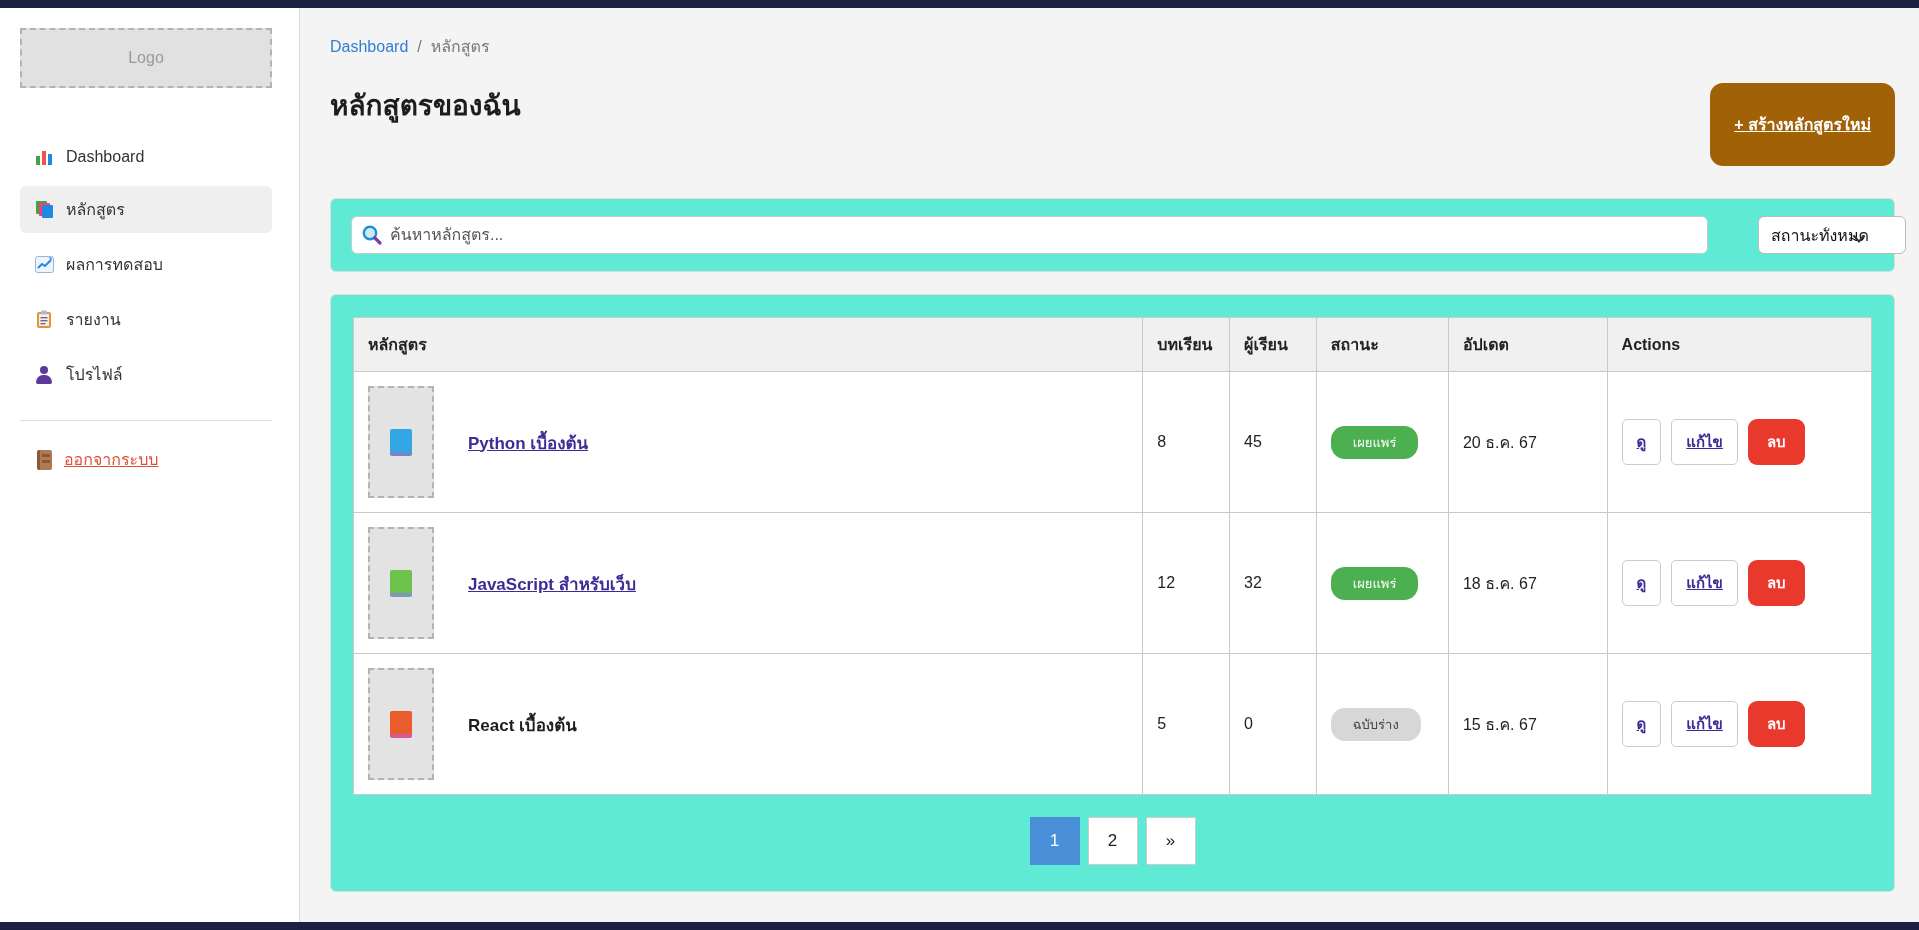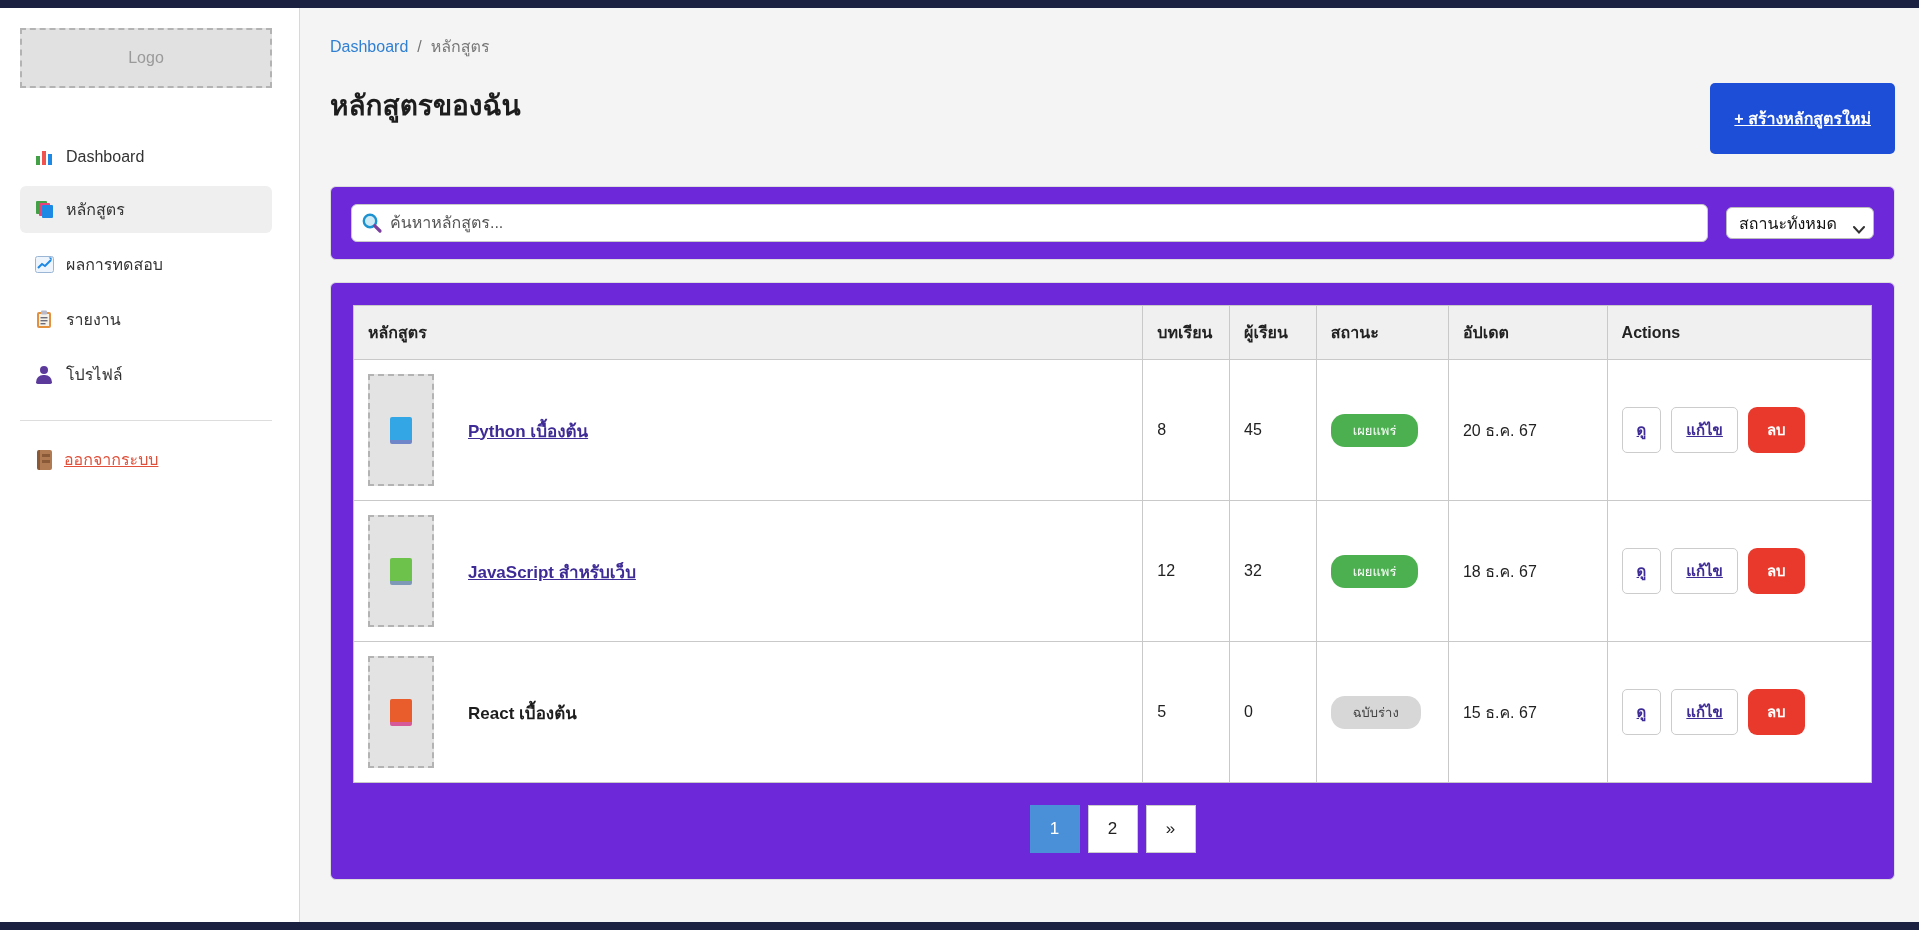--- a/index.html
+++ b/index.html
@@ -43,40 +43,40 @@
   .ic-person:before { content:""; position:absolute; left:5px; top:0; width:8px; height:8px; border-radius:50%; background:#5b3a9b; }
   .ic-person:after  { content:""; position:absolute; left:1px; top:9px; width:16px; height:9px; border-radius:8px 8px 2px 2px; background:#5b3a9b; }
 
   
   .main { flex:1; padding:26px 24px 0 30px; overflow:hidden; }
   .breadcrumb { font-size:16px; color:#777; display:flex; gap:9px; align-items:center; }
   .breadcrumb .crumb-link { color:#2f7fd3; cursor:pointer; }
   .title-row { display:flex; justify-content:space-between; align-items:flex-start; margin-top:24px; }
   .page-title { font-size:28px; font-weight:bold; color:#1d1d1d; }
   .btn-create {
-    background:#1d4ed8; color:#fff; border:none; border-radius:5px;
-    padding:23px 24px; font-size:16px; font-weight:bold;
+    background:#a16207; color:#fff; border:none; border-radius:13px;
+    padding:29px 24px; font-size:16px; font-weight:bold;
     text-decoration:underline; cursor:pointer; font-family:inherit;
   }
 
-  .card { background:#6d28d9; border:1px solid #ddd; border-radius:6px; }
+  .card { background:#5eead4; border:1px solid #ddd; border-radius:6px; }
   .filter-card { margin-top:32px; padding:17px 20px; display:flex; gap:18px; align-items:center; }
   .search-wrap { position:relative; flex:1; }
   .search-input {
     width:100%; height:38px; border:1px solid #c9c9c9; border-radius:6px;
     padding:0 12px 0 38px; font-size:16px; font-family:inherit; color:#333;
     background:#fff;
   }
   .search-input::placeholder { color:#555; }
   .ic-search { position:absolute; left:10px; top:8px; width:22px; height:22px; }
   .select-wrap { position:relative; width:148px; }
   .status-select {
-    width:100%; height:32px; border:1px solid #bbb; border-radius:6px;
+    width:100%; height:38px; border:1px solid #bbb; border-radius:6px;
     background:#fff; font-size:16px; font-family:inherit; color:#111;
-    padding:0 30px 0 12px; appearance:none; -webkit-appearance:none; cursor:pointer;
+    padding:0 30px 0 12px; appearance:none; -webkit-appearance:none; cursor:pointer;margin-left:32px;
   }
   .ic-chevron { position:absolute; right:9px; top:13px; pointer-events:none; }
 
   
   .table-card { margin-top:22px; padding:22px; }
   table { width:100%; border-collapse:collapse; }
   th, td { border:1px solid #c9c9c9; font-size:16px; }
   th { background:#f0f0f0; text-align:left; padding:14px 14px; font-weight:bold; color:#222; }
   td { padding:14px 14px; vertical-align:middle; background:#fff; }
   .col-course { width:52%; }

